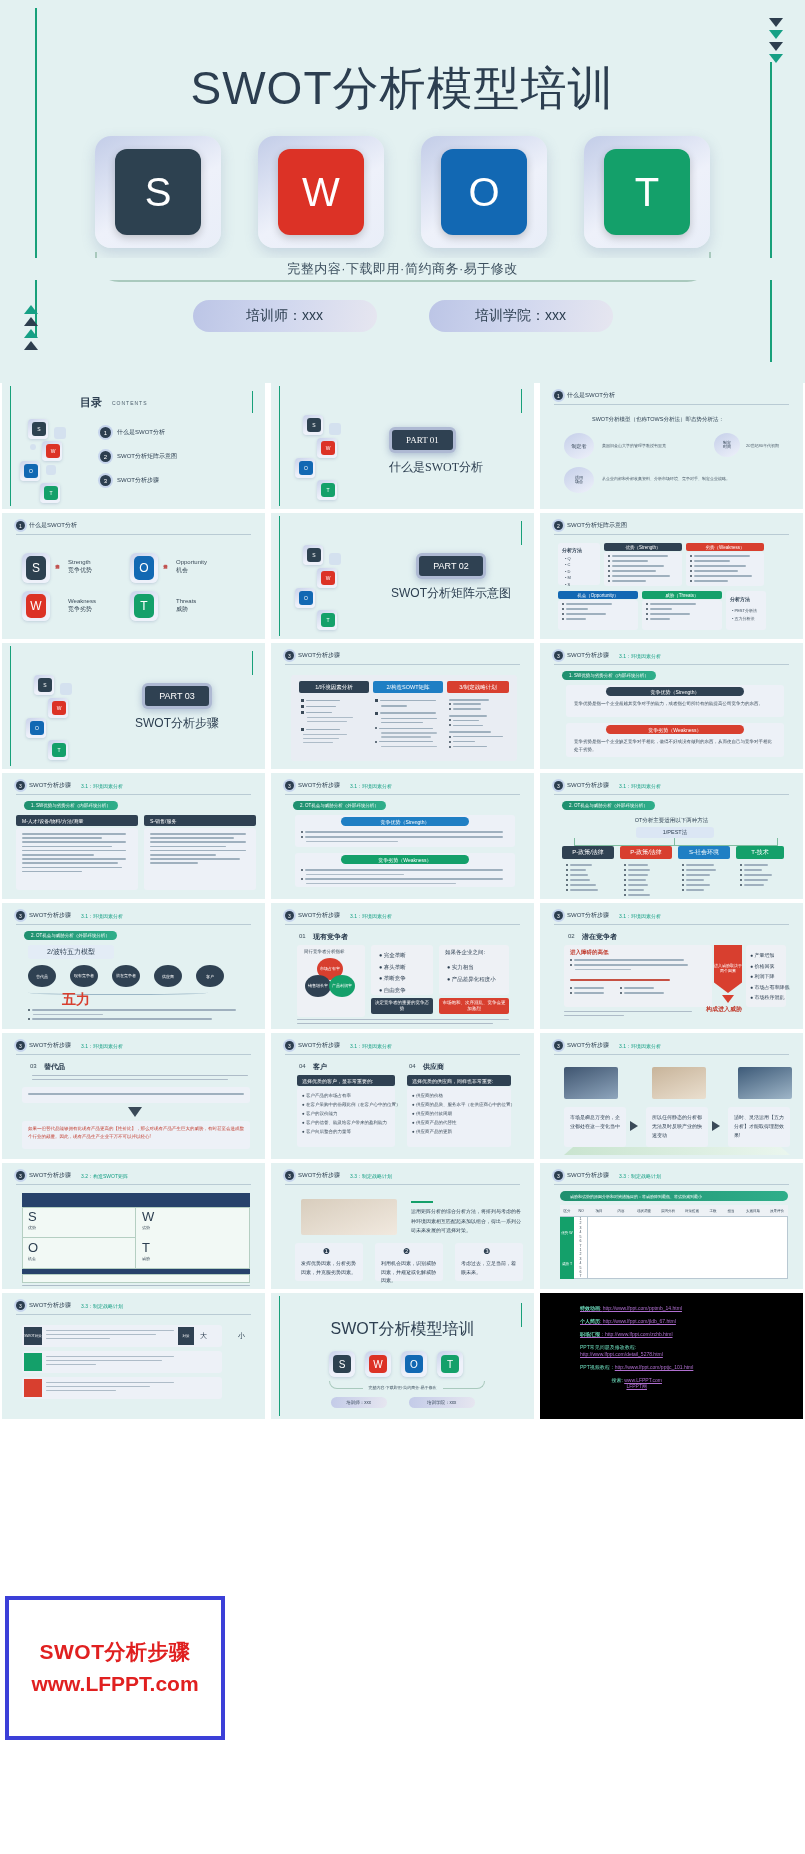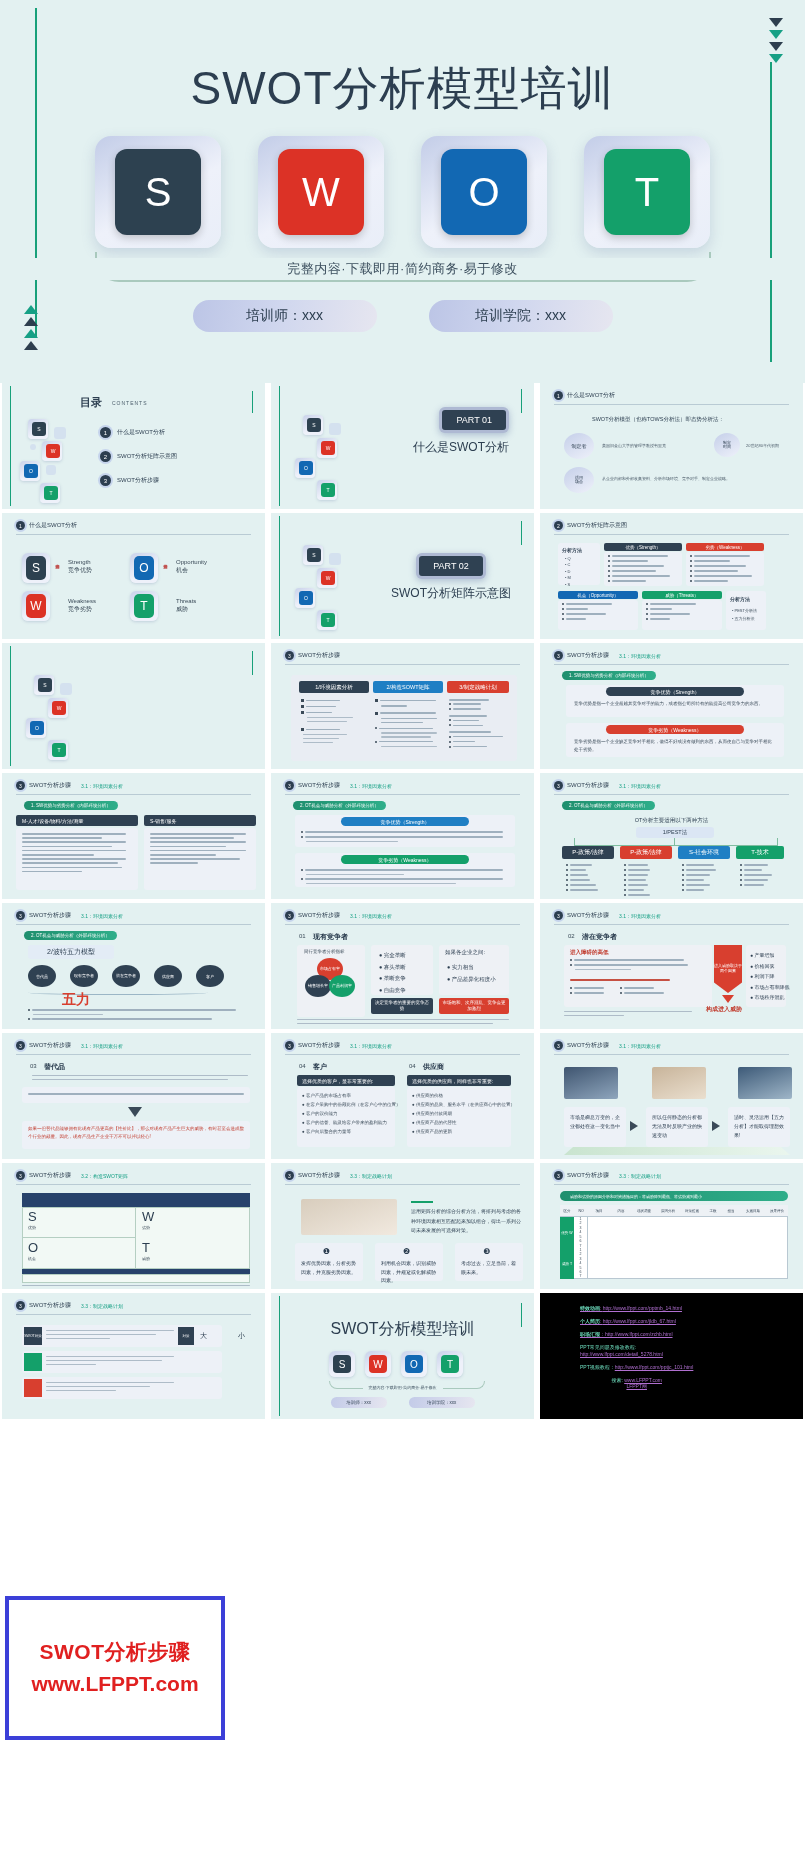--- a/index.html
+++ b/index.html
@@ -240,21 +240,21 @@
     <div class="t-rail-r" style="top:6px;height:24px;"></div>
     <div class="mini-out" style="left:32px;top:32px;width:20px;height:20px;"></div>
     <div class="mini-in" style="left:36px;top:35px;width:14px;height:14px;background:#2d4150;">S</div>
     <div class="ghost" style="left:58px;top:40px;width:12px;height:12px;"></div>
     <div class="mini-out" style="left:46px;top:55px;width:20px;height:20px;"></div>
     <div class="mini-in" style="left:50px;top:58px;width:14px;height:14px;background:#dc3226;">W</div>
     <div class="mini-out" style="left:24px;top:75px;width:20px;height:20px;"></div>
     <div class="mini-in" style="left:28px;top:78px;width:14px;height:14px;background:#1268b3;">O</div>
     <div class="mini-out" style="left:46px;top:97px;width:20px;height:20px;"></div>
     <div class="mini-in" style="left:50px;top:100px;width:14px;height:14px;background:#14a06a;">T</div>
-    <div style="position:absolute;left:118px;top:24px;text-align:right;width:120px;">
+    <div style="position:absolute;left:118px;top:44px;text-align:left;width:120px;font-family:Liberation Serif, serif;">
       <span class="part-badge">PART 01</span>
       <div class="part-title">什么是SWOT分析</div>
     </div>
   </div>
 
   <div class="thumb">
     <div class="th-head">
       <span class="th-num">1</span>
       <span class="th-t">什么是SWOT分析</span>
     </div>
@@ -431,20 +431,24 @@
     <div class="t-rail-r" style="top:8px;height:24px;"></div>
     <div class="mini-out" style="left:32px;top:32px;width:20px;height:20px;"></div>
     <div class="mini-in" style="left:36px;top:35px;width:14px;height:14px;background:#2d4150;">S</div>
     <div class="ghost" style="left:58px;top:40px;width:12px;height:12px;"></div>
     <div class="mini-out" style="left:46px;top:55px;width:20px;height:20px;"></div>
     <div class="mini-in" style="left:50px;top:58px;width:14px;height:14px;background:#dc3226;">W</div>
     <div class="mini-out" style="left:24px;top:75px;width:20px;height:20px;"></div>
     <div class="mini-in" style="left:28px;top:78px;width:14px;height:14px;background:#1268b3;">O</div>
     <div class="mini-out" style="left:46px;top:97px;width:20px;height:20px;"></div>
     <div class="mini-in" style="left:50px;top:100px;width:14px;height:14px;background:#14a06a;">T</div>
+    <div style="position:absolute;left:110px;top:40px;text-align:center;width:130px;">
+      <span class="part-badge">PART 03</span>
+      <div class="part-title">SWOT分析步骤</div>
+    </div>
   </div>
 
   <div class="thumb">
     <div class="th-head">
       <span class="th-num">3</span>
       <span class="th-t">SWOT分析步骤</span>
     </div>
     <div class="th-rule"></div>
     <div class="card" style="left:20px;top:32px;width:226px;height:86px;background:#e9edf3;"></div>
     <div class="bar" style="left:28px;top:38px;width:70px;height:12px;background:#2f4152;font-size:5.5px;">1/环境因素分析</div>

